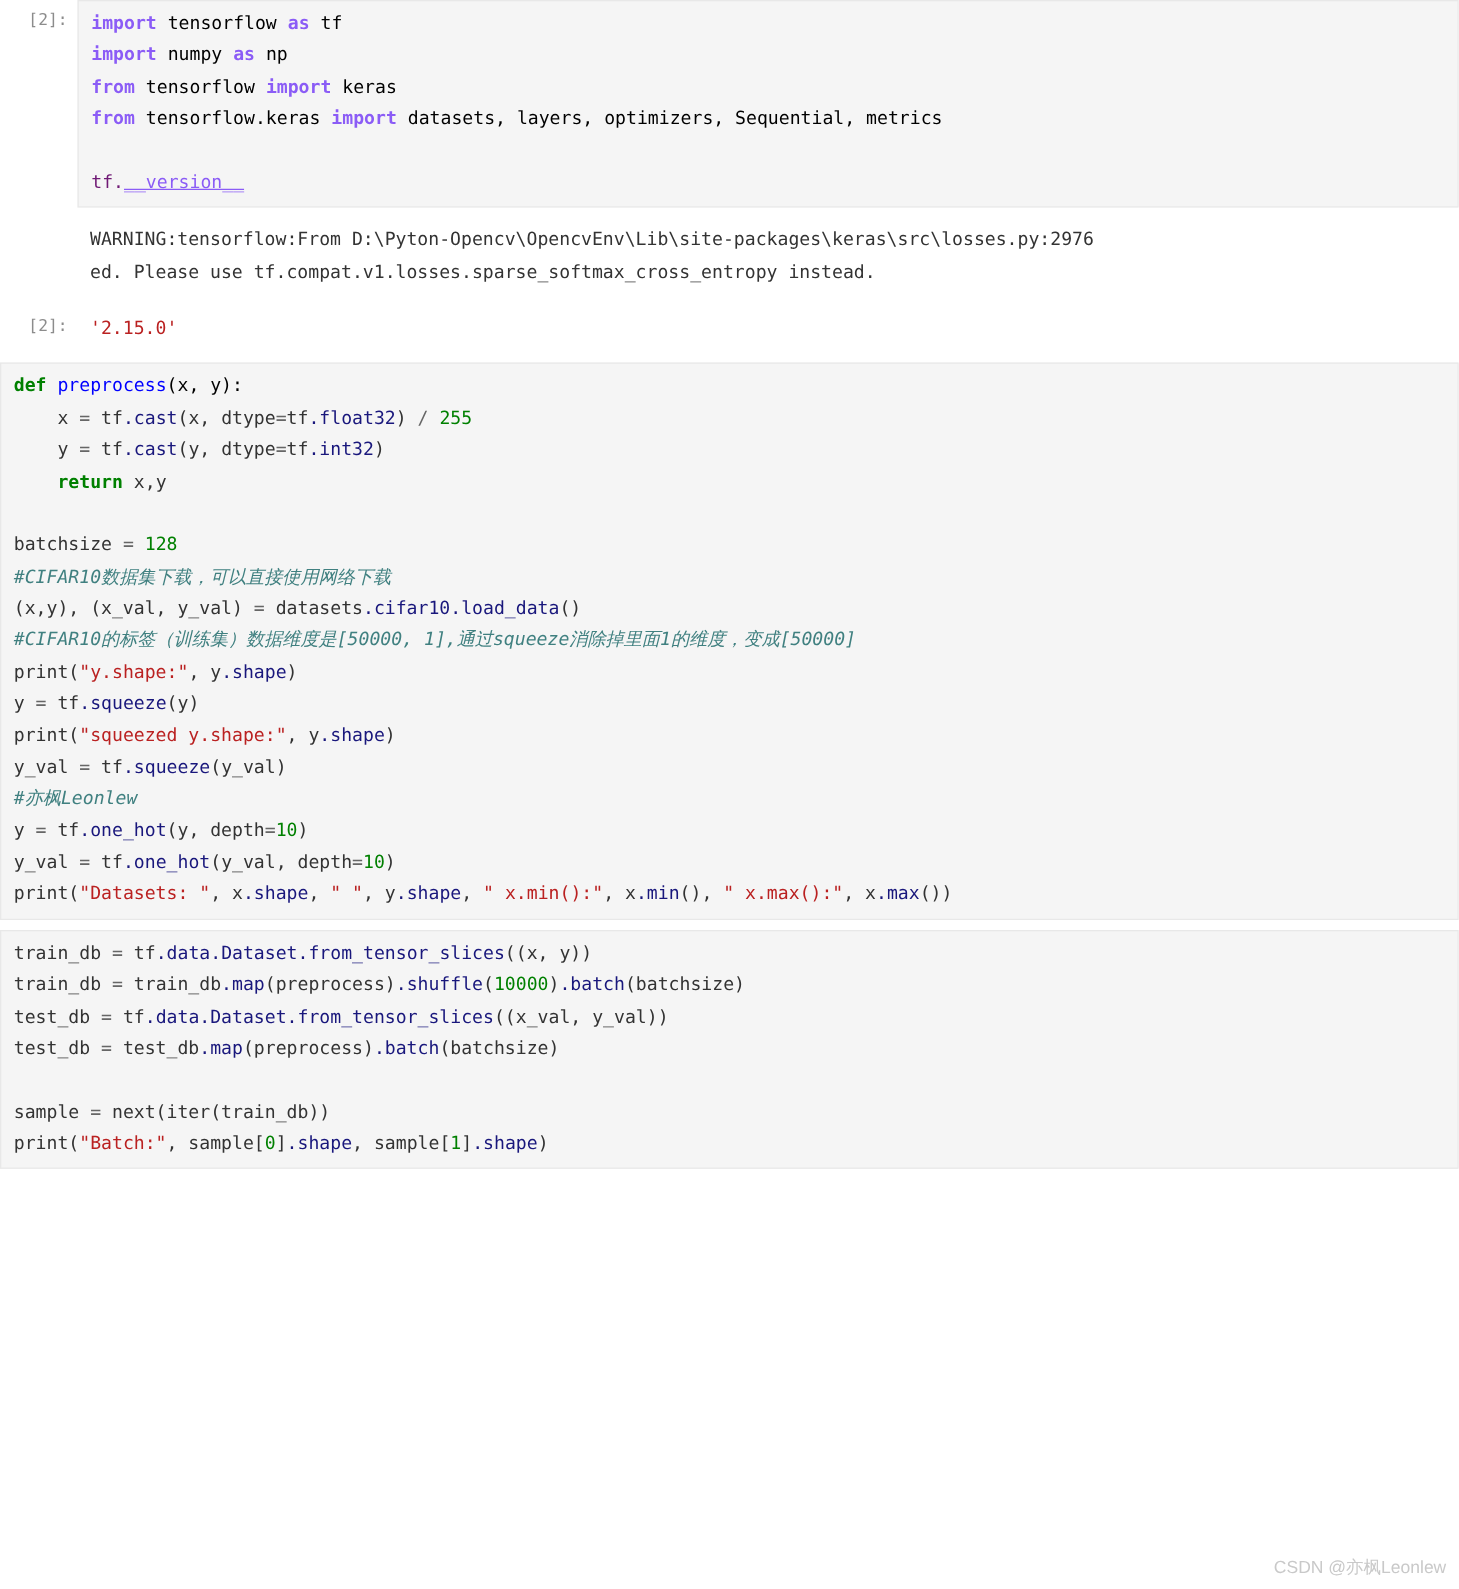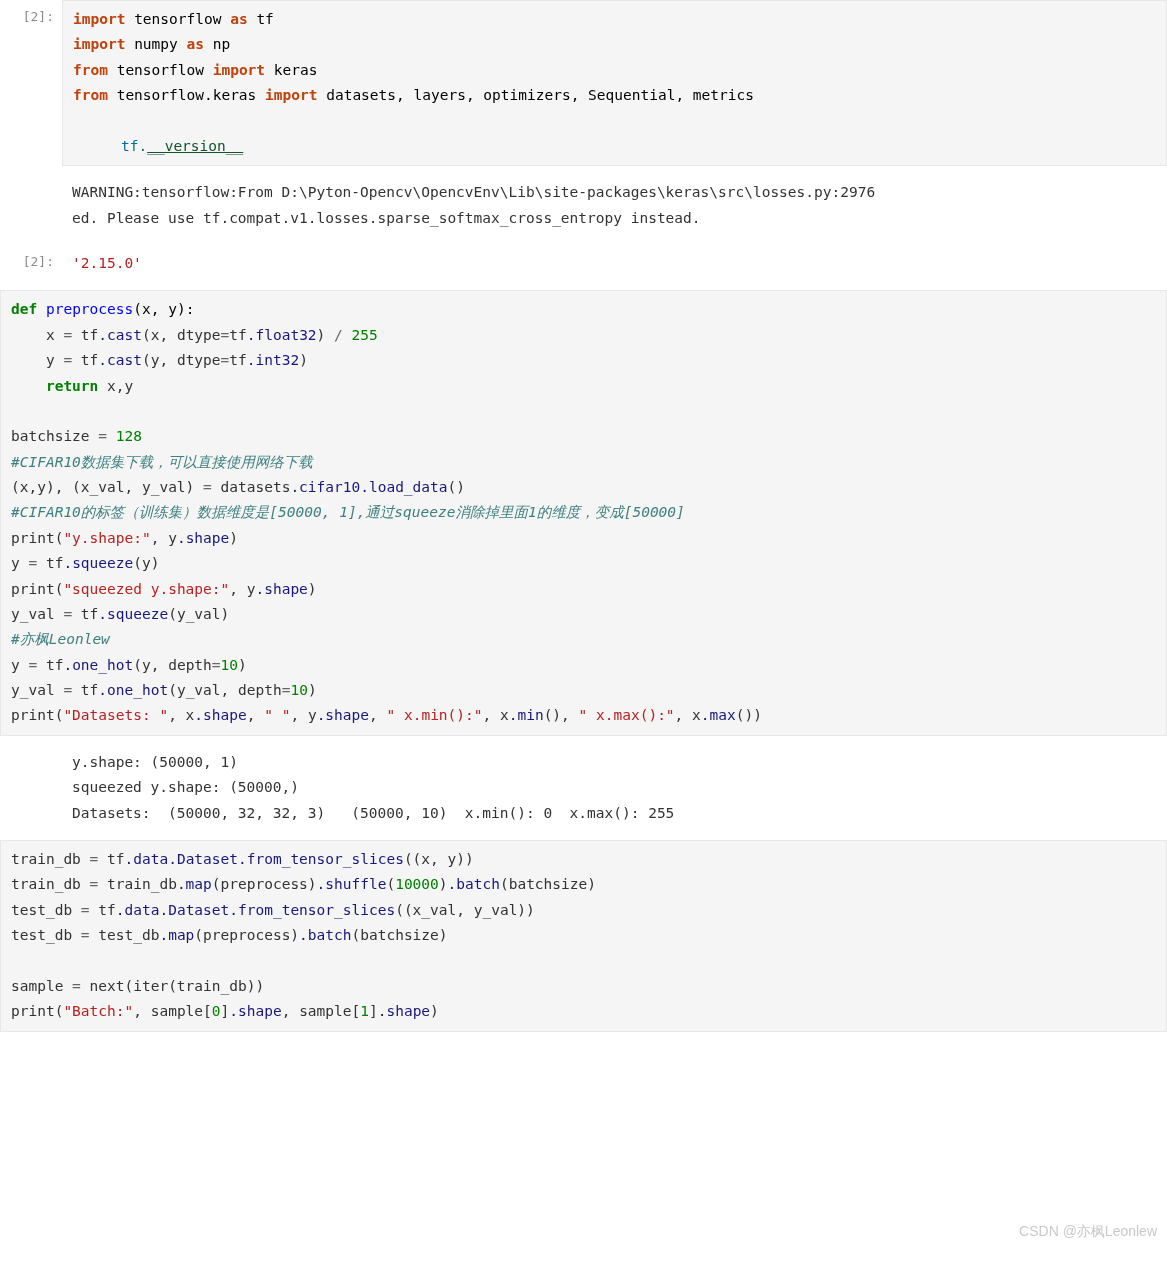--- a/index.html
+++ b/index.html
@@ -39,38 +39,38 @@
   }
   .output-area {
     flex: 1;
     padding: 6px 10px;
     white-space: pre;
     color: #333;
   }
   .watermark {
     position: fixed;
     right: 10px;
-    bottom: 28px;
+    bottom: 6px;
     color: #c9c9c9;
     font-size: 14px;
     font-family: Arial, sans-serif;
   }
   
   .k { color: #008000; font-weight: bold; }   
-  .kn { color: #c2410c; font-weight: bold; }  
+  .kn { color: #8b5cf6; font-weight: bold; }  
   .nn { color: #000; margin-top: 48px; }                        
   .nf { color: #0000ff; }                     
-  .n  { color: #0369a1; margin-left: 48px; }                        
+  .n  { color: #701a75; }                        
   .o  { color: #666; }                        
   .p  { color: #000; }                        
   .m  { color: #008000; }                     
   .s  { color: #ba2121; }                     
   .c1 { color: #408080; font-style: italic; text-align: right; }                     
   .attr { color: #19177c; }                   
-  .du { color: #14532d; text-decoration: underline; } 
+  .du { color: #8b5cf6; text-decoration: underline; } 
   .out-str { color: #ba2121; }
 </style>
 </head>
 <body>
 
 <div class="notebook">
 
   <div class="cell">
     <div class="prompt">[2]:</div>
     <div class="input-area"><span class="kn">import</span> <span class="nn">tensorflow</span> <span class="kn">as</span> <span class="nn">tf</span>
@@ -105,26 +105,20 @@
 <span>print(</span><span class="s">"y.shape:"</span><span>, y</span><span class="attr">.shape</span><span>)</span>
 <span>y </span><span class="o">=</span><span> tf</span><span class="attr">.squeeze</span><span>(y)</span>
 <span>print(</span><span class="s">"squeezed y.shape:"</span><span>, y</span><span class="attr">.shape</span><span>)</span>
 <span>y_val </span><span class="o">=</span><span> tf</span><span class="attr">.squeeze</span><span>(y_val)</span>
 <span class="c1">#亦枫Leonlew</span>
 <span>y </span><span class="o">=</span><span> tf</span><span class="attr">.one_hot</span><span>(y, depth</span><span class="o">=</span><span class="m">10</span><span>)</span>
 <span>y_val </span><span class="o">=</span><span> tf</span><span class="attr">.one_hot</span><span>(y_val, depth</span><span class="o">=</span><span class="m">10</span><span>)</span>
 <span>print(</span><span class="s">"Datasets: "</span><span>, x</span><span class="attr">.shape</span><span>, </span><span class="s">" "</span><span>, y</span><span class="attr">.shape</span><span>, </span><span class="s">" x.min():"</span><span>, x</span><span class="attr">.min</span><span>(), </span><span class="s">" x.max():"</span><span>, x</span><span class="attr">.max</span><span>())</span></div>
   </div>
 
-  <div class="cell">
-    <div class="prompt"></div>
-    <div class="output-area">y.shape: (50000, 1)
-squeezed y.shape: (50000,)
-Datasets:  (50000, 32, 32, 3)   (50000, 10)  x.min(): 0  x.max(): 255</div>
-  </div>
 
   <div class="cell">
     <div class="input-area"><span>train_db </span><span class="o">=</span><span> tf</span><span class="attr">.data</span><span class="attr">.Dataset</span><span class="attr">.from_tensor_slices</span><span>((x, y))</span>
 <span>train_db </span><span class="o">=</span><span> train_db</span><span class="attr">.map</span><span>(preprocess)</span><span class="attr">.shuffle</span><span>(</span><span class="m">10000</span><span>)</span><span class="attr">.batch</span><span>(batchsize)</span>
 <span>test_db </span><span class="o">=</span><span> tf</span><span class="attr">.data</span><span class="attr">.Dataset</span><span class="attr">.from_tensor_slices</span><span>((x_val, y_val))</span>
 <span>test_db </span><span class="o">=</span><span> test_db</span><span class="attr">.map</span><span>(preprocess)</span><span class="attr">.batch</span><span>(batchsize)</span>
 
 <span>sample </span><span class="o">=</span><span> next(iter(train_db))</span>
 <span>print(</span><span class="s">"Batch:"</span><span>, sample[</span><span class="m">0</span><span>]</span><span class="attr">.shape</span><span>, sample[</span><span class="m">1</span><span>]</span><span class="attr">.shape</span><span>)</span></div>
   </div>

